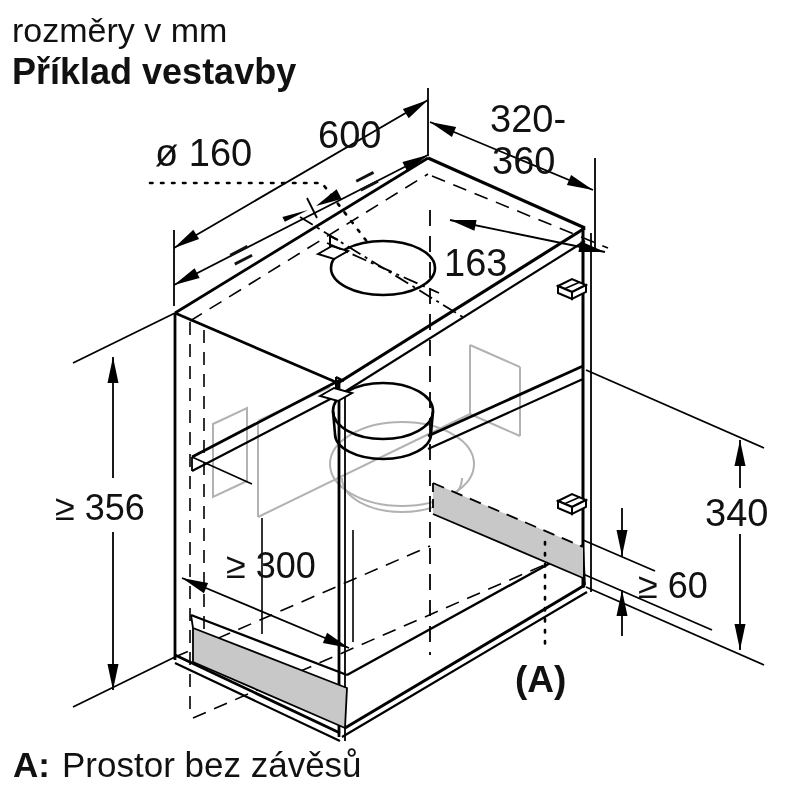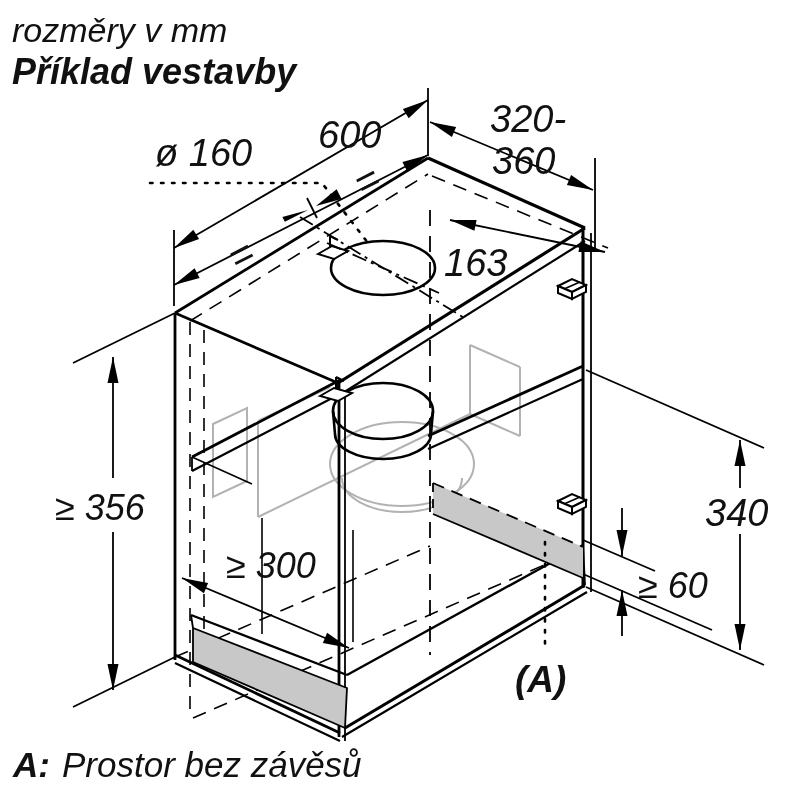--- a/index.html
+++ b/index.html
@@ -1,17 +1,17 @@
 <!DOCTYPE html>
 <html><head>
 <meta charset="utf-8">
 <style>
   html,body{margin:0;padding:0;background:#fff;}
   .canvas{position:relative;width:800px;height:800px;background:#fff;overflow:hidden;
-          font-family:"Liberation Sans", sans-serif;font-style:italic;}
+          font-family:"Liberation Sans", sans-serif;}
   svg{position:absolute;left:0;top:0;}
   svg text{fill:#111;font-family:"Liberation Sans","DejaVu Sans",sans-serif;}
   .t-reg{font-size:34px;}
   .t-bold{font-size:36px;font-weight:bold;}
   .dim{font-size:38px;}
   .dim-s{font-size:36px;}
   .eq{font-size:40px;}
   .areaA{font-size:37px;font-weight:bold;}
   .cap{font-size:35px;}
   .capb{font-size:35px;font-weight:bold;}

